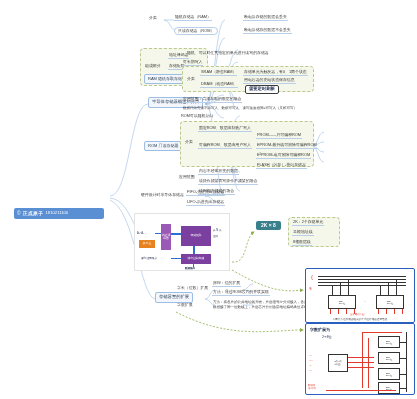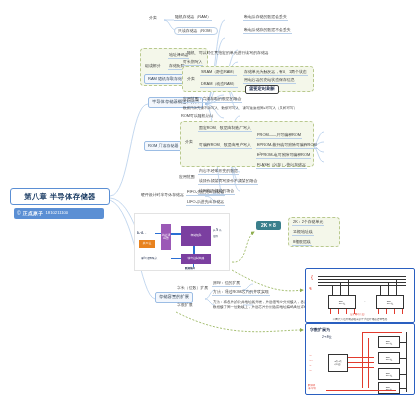--- a/index.html
+++ b/index.html
@@ -192,21 +192,20 @@
       <path d="M232 270 C 270 292, 285 292, 303 290" marker-end="url(#ag)"></path>
       <path d="M176 312 C 230 340, 270 330, 303 330" marker-end="url(#ag)"></path>
     </g>
     <defs>
       <marker id="ag" markerWidth="5" markerHeight="5" refX="4" refY="2.5" orient="auto">
         <path d="M0,0 L5,2.5 L0,5 z" fill="#8fae4f"></path>
       </marker>
     </defs>
   </svg>
 
-  <div class="node root">第八章 半导体存储器</div>
   <div class="node author">
     <span class="cc">©</span>
     <span class="nm">正点原子</span>
     <span class="id">1810211100</span>
   </div>
 
   <div class="node b1" style="left:148px; top:97px;">半导体存储器概述和分类</div>
   <div class="node b1" style="left:155px; top:254px;">ROM的基本结构</div>
   <div class="node b1" style="left:155px; top:292px;">存储容量的扩展</div>
 

